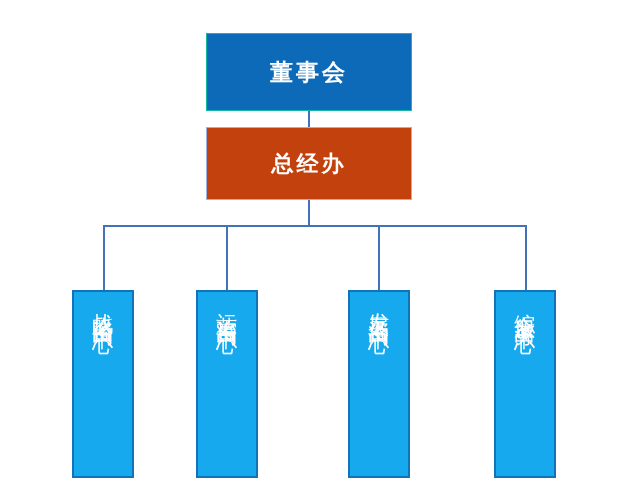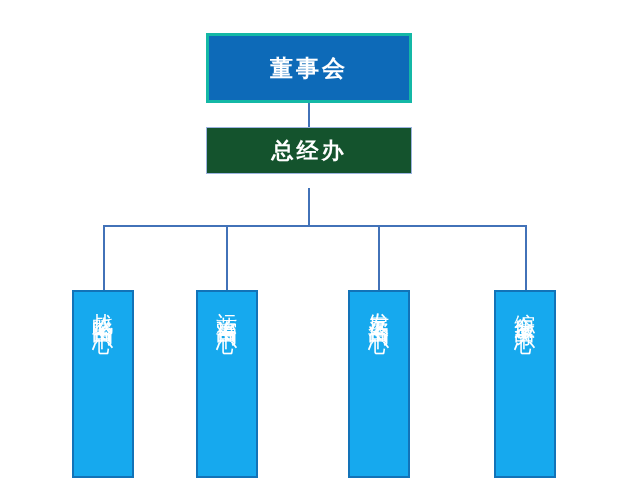--- a/index.html
+++ b/index.html
@@ -31,35 +31,35 @@
     justify-content: center;
     color: #ffffff;
     text-align: center;
   }
 
   
   .node-level1 {
     left: 206px;
     top: 33px;
     width: 206px;
-    height: 70px;
+    height: 78px;
     background: #0d6ab8;
-    border: 3px solid #14b8a6;
+    border: 1px solid #14b8a6;
     font-size: 23px;
     font-weight: bold;
     letter-spacing: 3px;
   }
 
   
   .node-level2 {
     left: 206px;
     top: 127px;
     width: 206px;
-    height: 47px;
-    background: #14532d;
+    height: 73px;
+    background: #c2410c;
     border: 1px solid #9cb3e0;
     font-size: 22px;
     font-weight: bold;
     letter-spacing: 3px;
   }
 
   
   .node-level3 {
     top: 290px;
     width: 62px;

